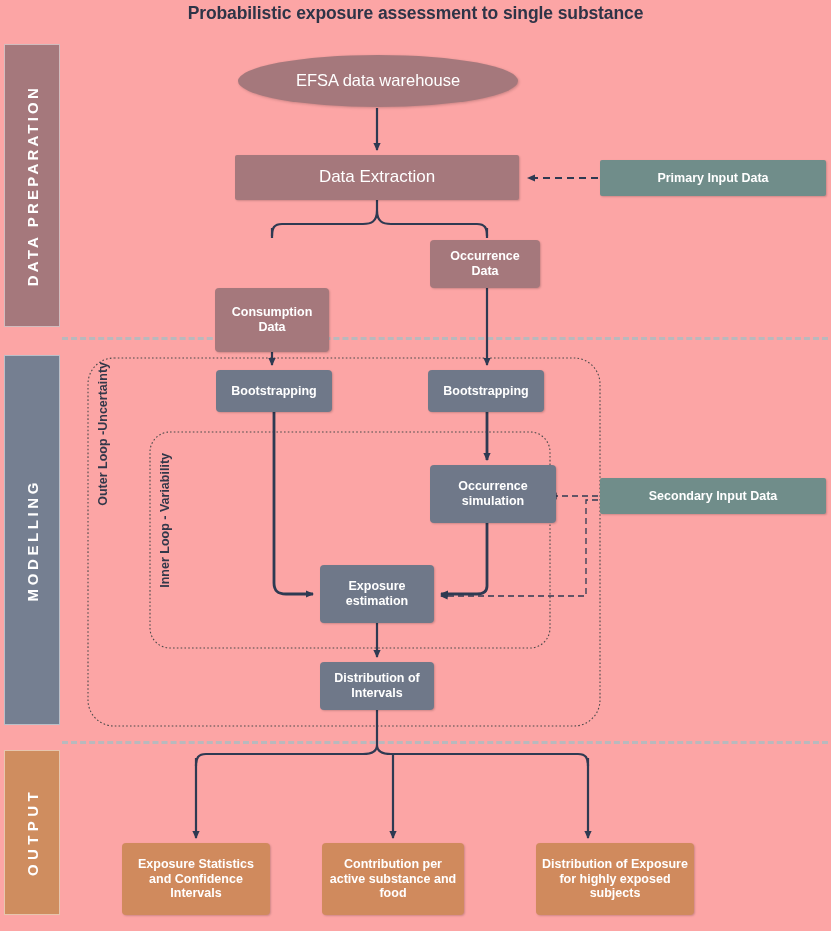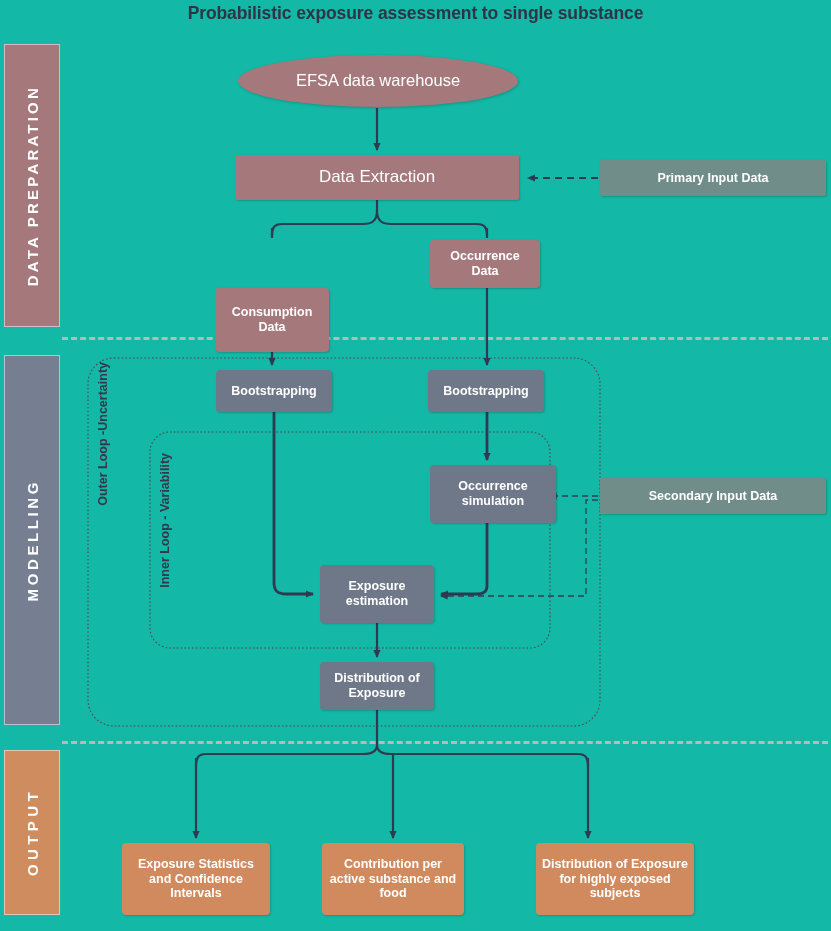--- a/index.html
+++ b/index.html
@@ -7,21 +7,21 @@
     padding: 0;
     background: #ffffff;
   }
   body {
     font-family: "Liberation Sans", sans-serif;
   }
   #canvas {
     position: relative;
     width: 831px;
     height: 931px;
-    background: #14b8a6;
+    background: #fca5a5;
     overflow: hidden;
   }
   
   #page-title {
     position: absolute;
     left: 0;
     top: 0;
     width: 831px;
     text-align: center;
     font-size: 17.5px;
@@ -273,21 +273,21 @@
   <div class="node rose" id="node-occurrence-data">Occurrence Data</div>
 
   <div class="node slate" id="node-bootstrap-left">Bootstrapping</div>
 
   <div class="node slate" id="node-bootstrap-right">Bootstrapping</div>
 
   <div class="node slate" id="node-occurrence-simulation">Occurrence simulation</div>
 
   <div class="node slate" id="node-exposure-estimation">Exposure estimation</div>
 
-  <div class="node slate" id="node-distribution-exposure">Distribution of Exposure</div>
+  <div class="node slate" id="node-distribution-exposure">Distribution of Intervals</div>
 
   <div class="node teal" id="node-secondary-input">Secondary Input Data</div>
 
   <div class="node peach" id="node-out-statistics">Exposure Statistics and Confidence Intervals</div>
 
   <div class="node peach" id="node-out-contribution">Contribution per active substance and food</div>
 
   <div class="node peach" id="node-out-highly-exposed">Distribution of Exposure for highly exposed subjects</div>
 
 </div>

